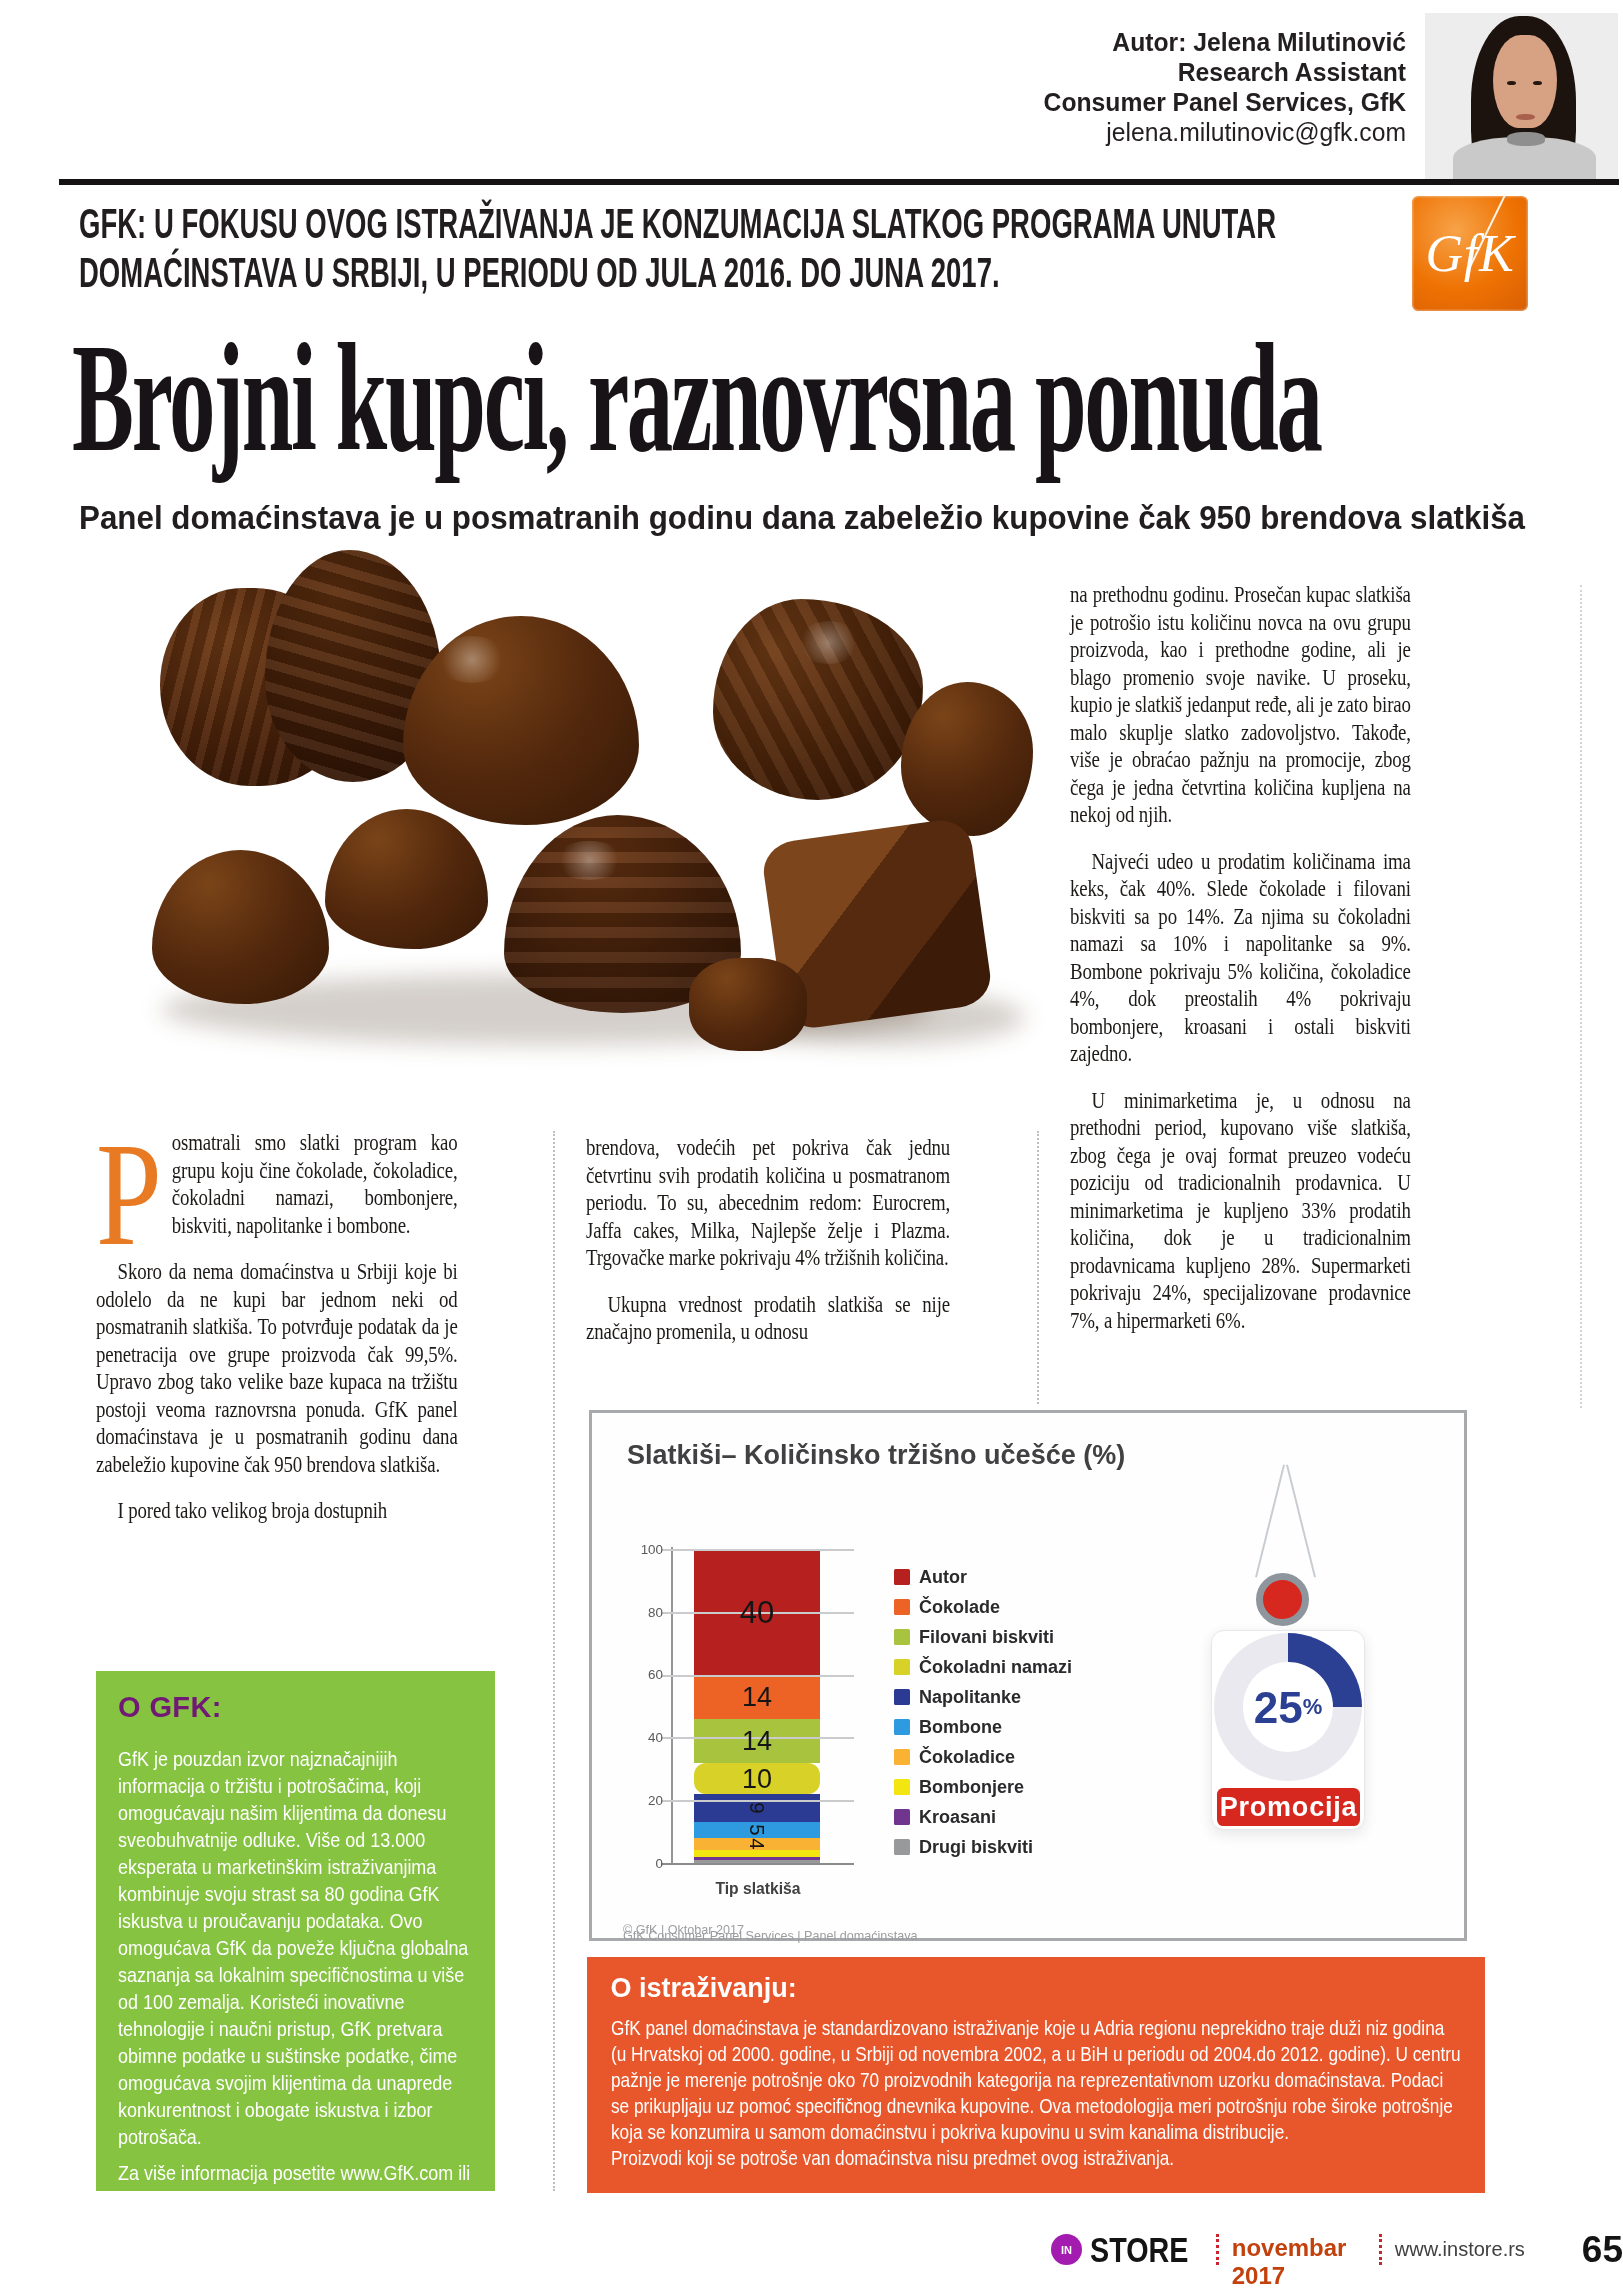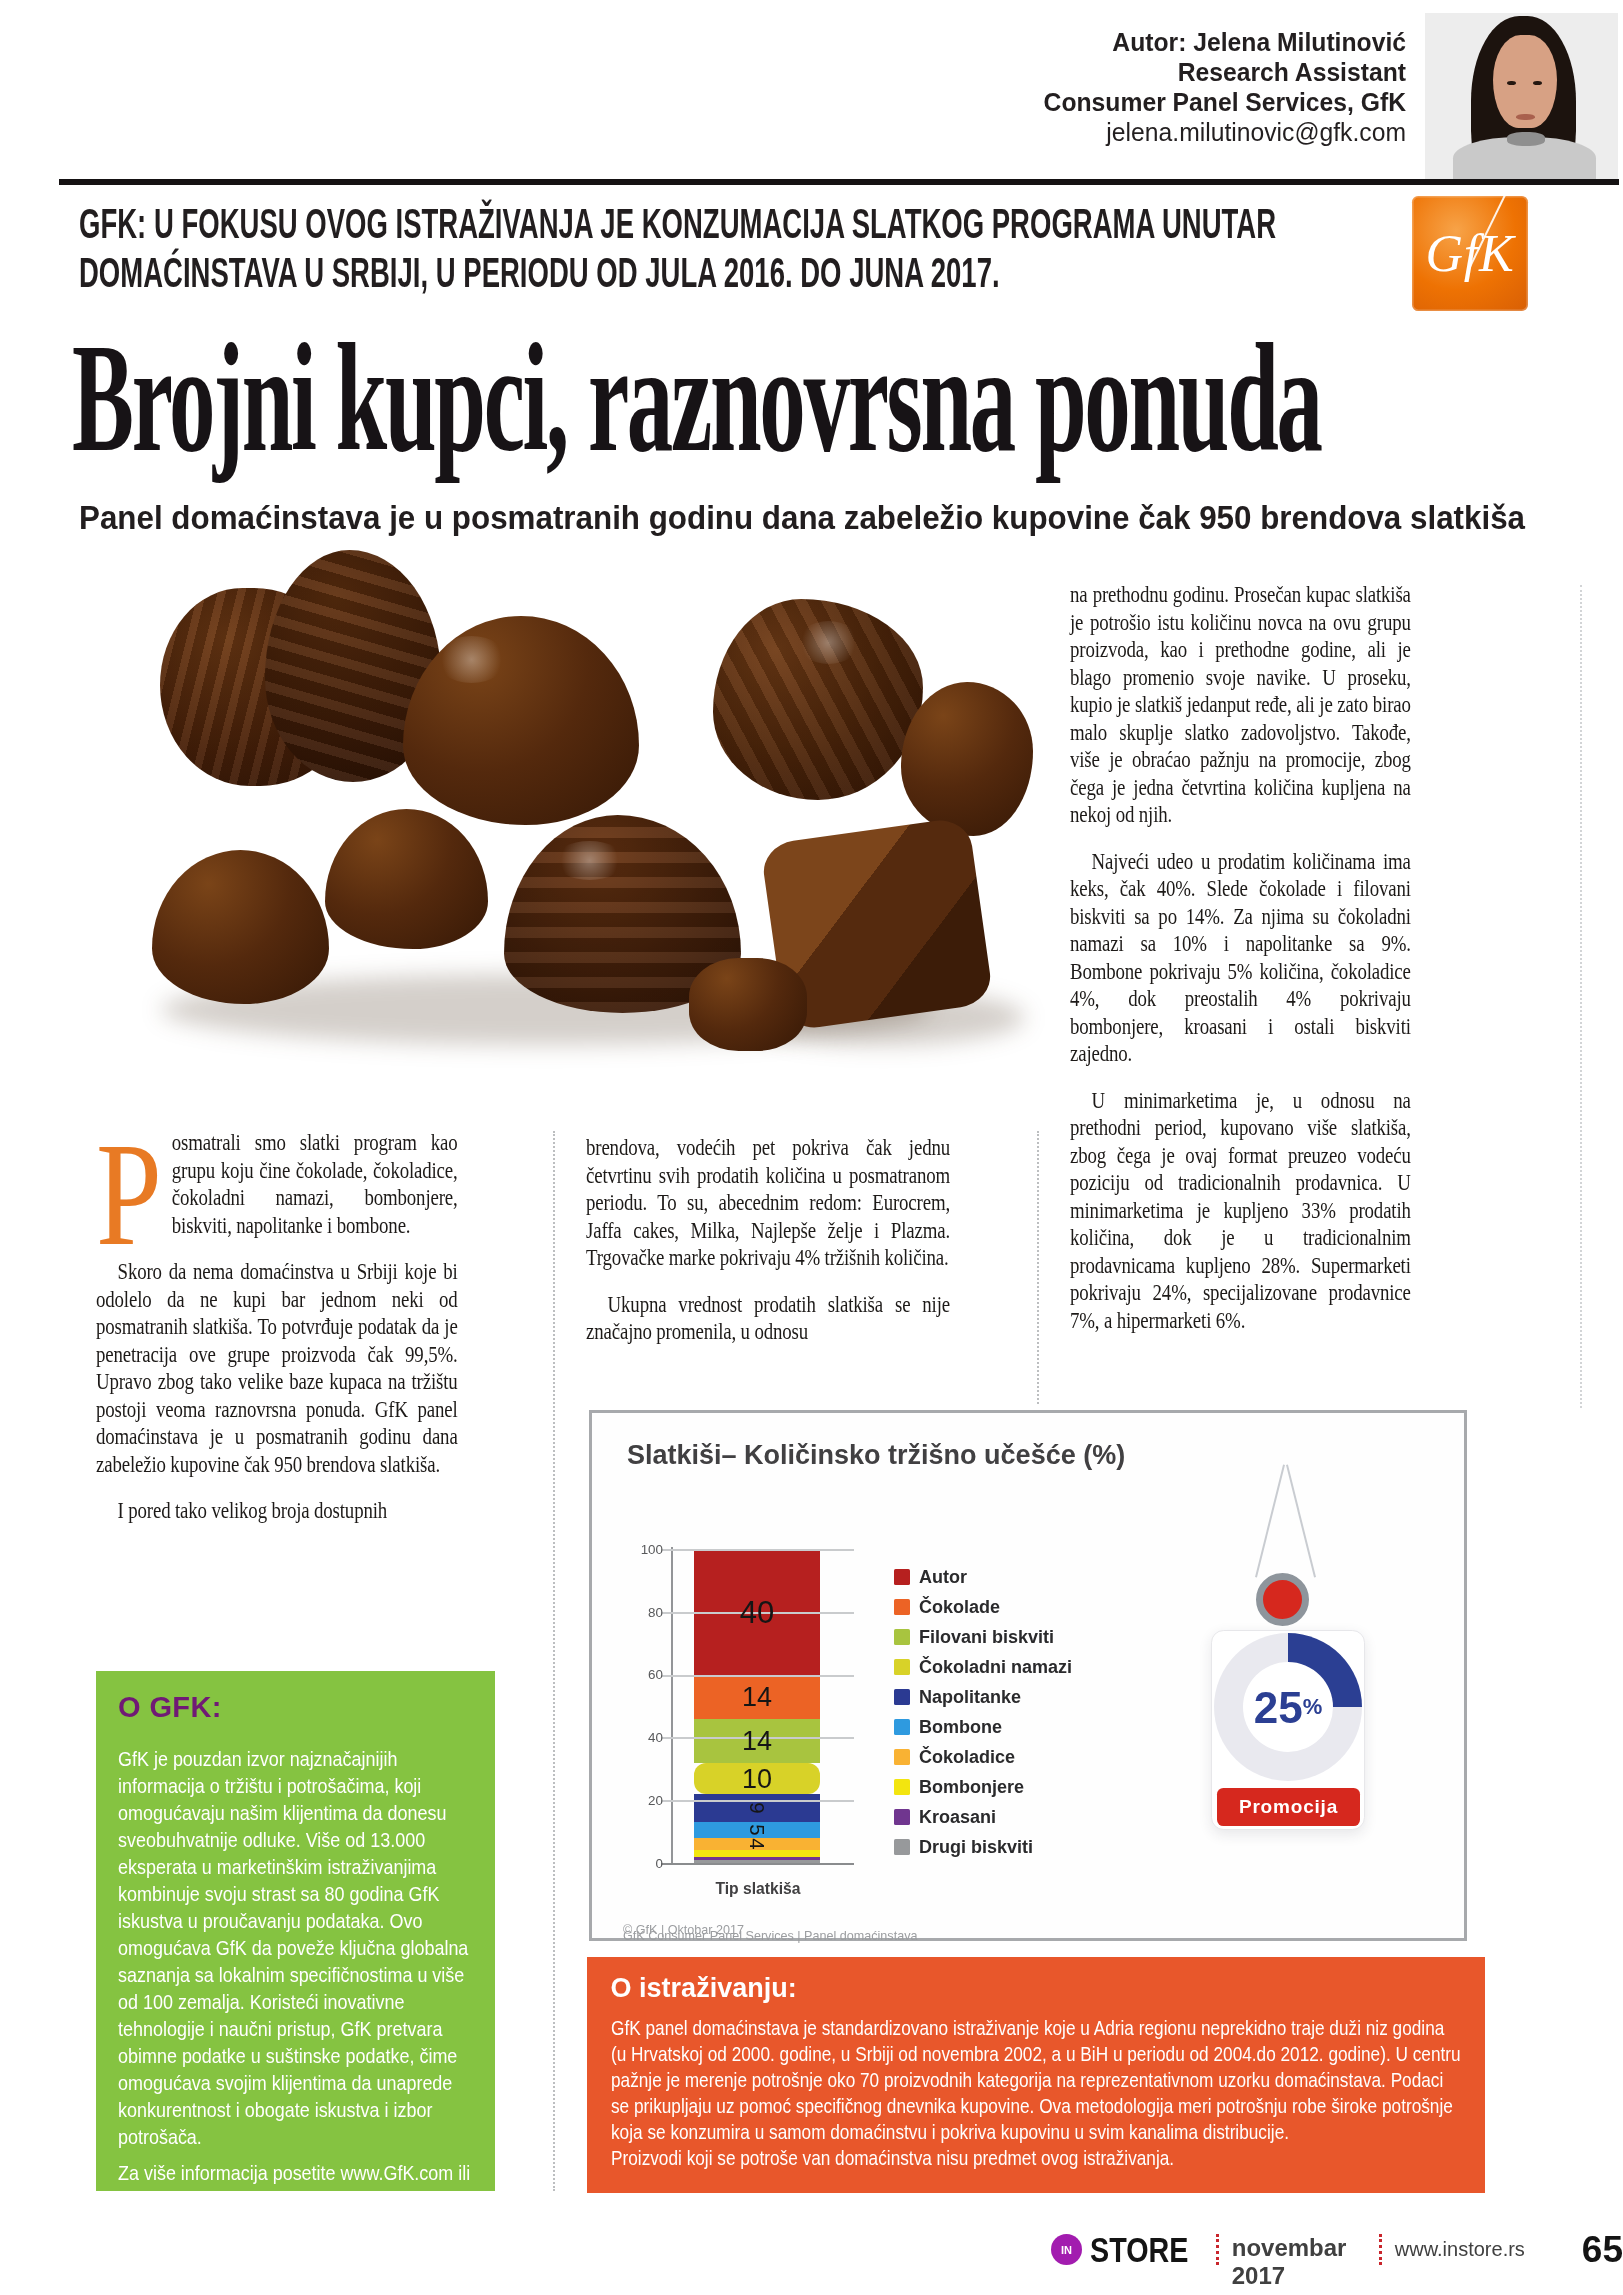--- a/index.html
+++ b/index.html
@@ -112,35 +112,35 @@
   .tag-hole{position:absolute;left:664px;top:160px;width:39px;height:39px;border-radius:50%;
     border:7.9px solid #8e959c;background:#d6281e;}
   .tag-body{position:absolute;left:619px;top:217px;width:152px;height:198px;background:#fff;border:1.6px solid #e7e7ea;
     border-radius:12.6px;box-shadow:0 4.7px 12.6px rgba(40,40,60,.10);}
   .donut{position:absolute;left:622px;top:220px;width:148px;height:148px;border-radius:50%;
     display:flex;align-items:center;justify-content:center;}
   .donut-hole{width:90px;height:90px;border-radius:50%;background:#fff;display:flex;align-items:center;justify-content:center;}
   .donut-value{font-size:44px;font-weight:bold;color:#2b3f93;line-height:85px;}
   .donut-unit{font-size:22px;font-weight:bold;color:#2b3f93;}
   .promo-btn{position:absolute;left:625px;top:375px;width:143px;height:38px;background:#d6281e;border-radius:6.3px;
-    display:flex;align-items:center;justify-content:center;color:#fff;font-size:19px;font-weight:bold;letter-spacing:0.8px;}
+    display:flex;align-items:center;justify-content:center;color:#fff;font-size:27px;font-weight:bold;letter-spacing:0.8px;}
 
   
   .orange-box{position:absolute;left:587px;top:1957px;width:898px;height:236px;box-sizing:border-box;padding:15.7px 23.6px;}
   .orange-box h3{margin:0 0 11px 0;color:#fff;font-size:27px;}
   .orange-text{width:1007px;transform:scaleX(.845);transform-origin:left top;color:#fff;font-size:20.4px;line-height:26px;}
   .orange-text p{margin:0;}
 
   
   .footer{position:absolute;left:1051px;top:2229px;height:41px;display:flex;align-items:center;}
   .in-logo{width:31px;height:31px;border-radius:50%;background:#a21caf;color:#fff;display:flex;align-items:center;
     justify-content:center;font-size:11px;font-weight:bold;margin-right:7.9px;flex:0 0 31px;}
   .store-text{font-size:35px;font-weight:900;color:#141414;transform:scaleX(.82);transform-origin:left center;letter-spacing:0px;margin-right:-6.3px;}
   .f-sep{height:31px;border-left:3.1px dotted #c9252c;margin:0 12.6px;}
-  .f-issue{font-size:24px;font-weight:bold;color:#404040;margin-top:24px;}
+  .f-issue{font-size:24px;font-weight:bold;color:#c2410c;margin-top:24px;}
   .f-site{font-size:20px;color:#404040;}
   .f-page{font-size:37px;font-weight:900;color:#141414;margin-left:57px;}
 </style>
 </head>
 <body>
 
 <div class="page">
 
   <div class="author-block">
     <div>Autor: Jelena Milutinović</div>

